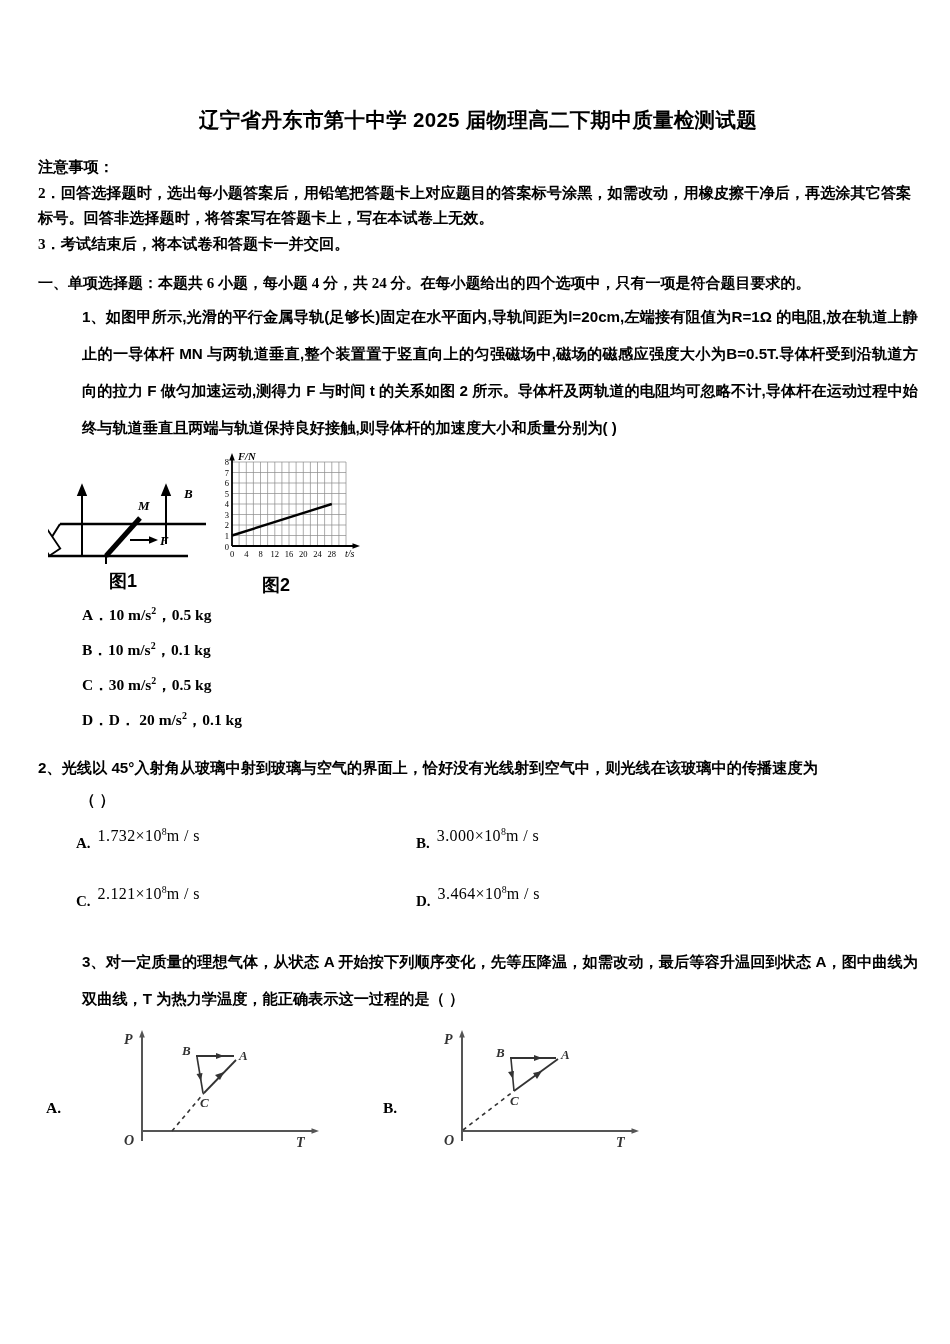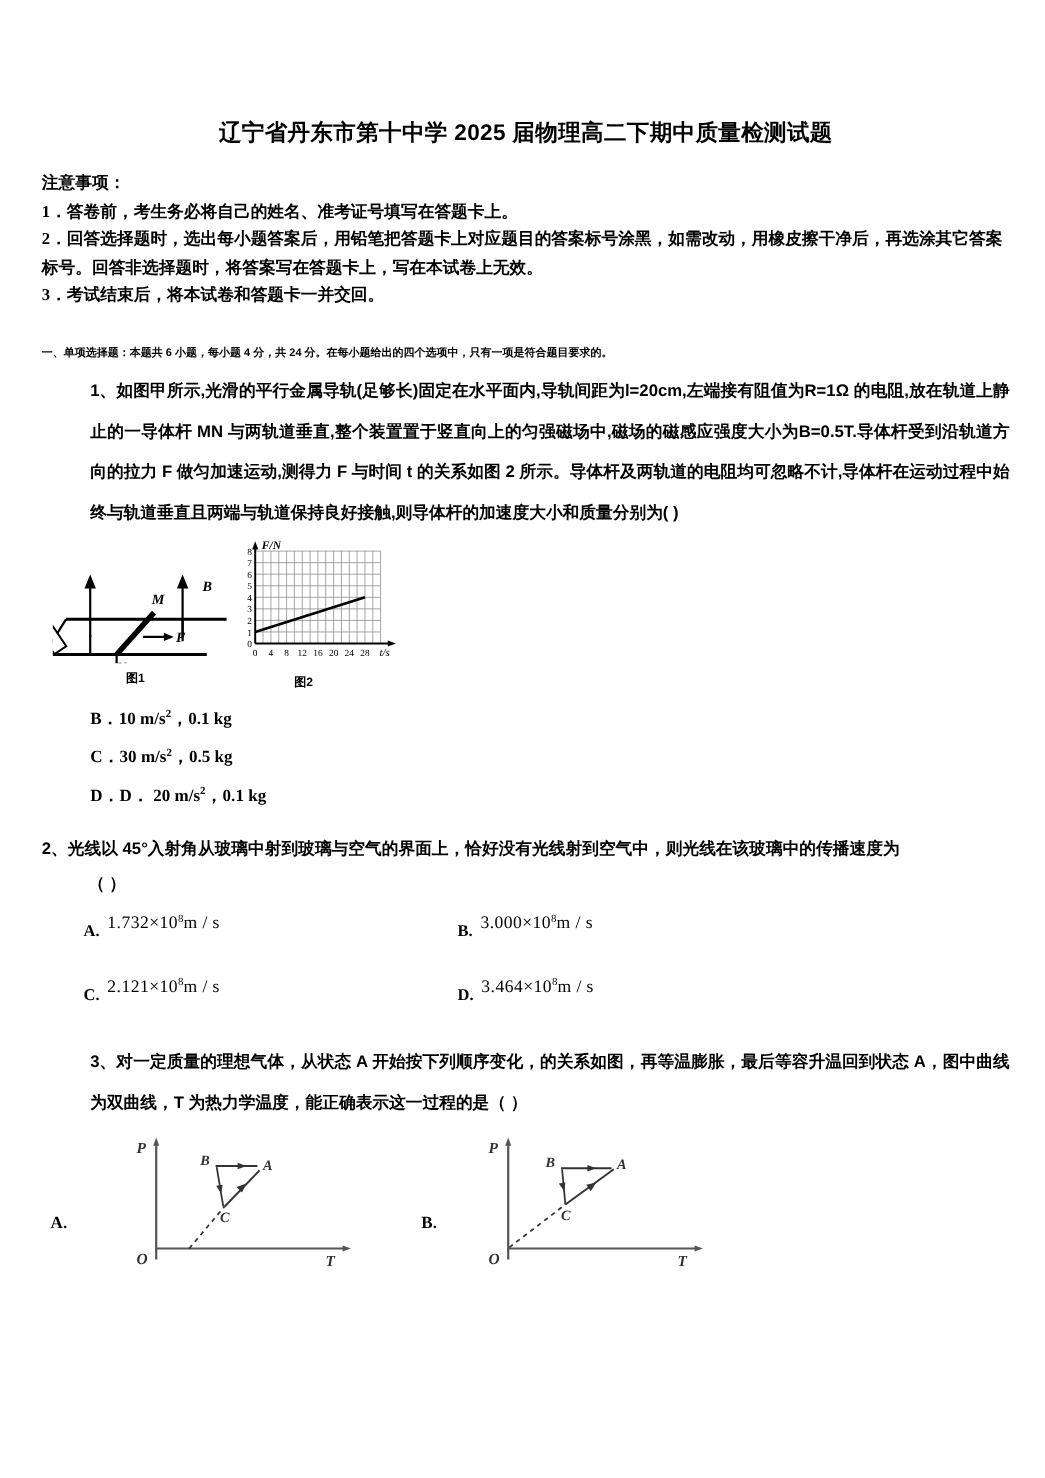--- a/index.html
+++ b/index.html
@@ -51,23 +51,23 @@
   }
   .notice .nline {
     display: block;
     white-space: normal;
     font-family: Liberation Serif, serif;
   }
   .notice .nhead { margin-bottom: 0px; }
 
   
   .section-head {
-    margin-top: 27px;
-    font-family: Liberation Sans, sans-serif;
-    font-size: 10px;
+    margin-top: 14px;
+    font-family: Liberation Serif, serif;
+    font-size: 15px;
     font-weight: bold;
     line-height: 26px;
   }
 
   
   .qtext {
     font-family: "Liberation Sans", "DejaVu Sans", sans-serif;
     font-size: 15.2px;
     font-weight: bold;
     line-height: 31px;
@@ -93,21 +93,21 @@
 
   
   .fig-row {
     position: relative;
     height: 135px;
     margin-top: 6px;
   }
   .fig-box { position: absolute; }
   .fig-cap {
     font-family: "Liberation Sans", "DejaVu Sans", sans-serif;
-    font-size: 11px;
+    font-size: 18px;
     font-weight: bold;
     text-align: center;
     margin-top: 1px;
   }
 
   
   .opts1 {
     margin-top: 10px;
     font-family: "Liberation Serif", "DejaVu Serif", serif;
     font-weight: bold;
@@ -162,21 +162,20 @@
 </head>
 <body>
 
 <div class="page">
  <div class="inner">
 
   <div class="doc-title">辽宁省丹东市第十中学 2025 届物理高二下期中质量检测试题</div>
 
   <div class="notice">
     <div class="nline nhead">注意事项：</div>
-    <div class="nline">1．答卷前，考生务必将自己的姓名、准考证号填写在答题卡上。</div>
     <div class="nline">2．回答选择题时，选出每小题答案后，用铅笔把答题卡上对应题目的答案标号涂黑，如需改动，用橡皮擦干净后，再选涂其它答案标号。回答非选择题时，将答案写在答题卡上，写在本试卷上无效。</div>
     <div class="nline">3．考试结束后，将本试卷和答题卡一并交回。</div>
   </div>
 
   <div class="section-head">一、单项选择题：本题共 6 小题，每小题 4 分，共 24 分。在每小题给出的四个选项中，只有一项是符合题目要求的。</div>
 
   <div class="qtext loose">
     <span>1、</span><span>如图甲所示,光滑的平行金属导轨(足够长)固定在水平面内,导轨间距为l=20cm,左端接有阻值为R=1Ω 的电阻,放在轨道上静止的一导体杆 MN 与两轨道垂直,整个装置置于竖直向上的匀强磁场中,磁场的磁感应强度大小为B=0.5T.导体杆受到沿轨道方向的拉力 F 做匀加速运动,测得力 F 与时间 t 的关系如图 2 所示。导体杆及两轨道的电阻均可忽略不计,导体杆在运动过程中始终与轨道垂直且两端与轨道保持良好接触,则导体杆的加速度大小和质量分别为(  )</span>
   </div>
 
@@ -285,20 +284,23 @@
 
         <text x="32" y="10" font-family="'Liberation Serif',serif" font-size="10.5" font-style="italic" font-weight="bold" fill="#000">F/N</text>
         <text x="139" y="107" font-family="'Liberation Serif',serif" font-size="10" font-style="italic" fill="#000">t/s</text>
       </svg>
       <div class="fig-cap" style="width:140px;">图2</div>
     </div>
   </div>
 
   <div class="opts1">
     <div class="opt1">
+      <span class="lbl">A．</span><span>10 m/s</span><sup>2</sup><span>，0.5 kg</span>
+    </div>
+    <div class="opt1">
       <span class="lbl">B．</span><span>10 m/s</span><sup>2</sup><span>，0.1 kg</span>
     </div>
     <div class="opt1">
       <span class="lbl">C．</span><span>30 m/s</span><sup>2</sup><span>，0.5 kg</span>
     </div>
     <div class="opt1">
       <span class="lbl">D．</span><span>D．  20 m/s</span><sup>2</sup><span>，0.1 kg</span>
     </div>
   </div>
 
@@ -316,21 +318,21 @@
     </div>
     <div class="opt2" style="left:38px; top:58px;">
       <span class="lbl">C.</span><span class="val">2.121</span><span class="val">×10</span><sup>8</sup><span class="val">m / s</span>
     </div>
     <div class="opt2" style="left:378px; top:58px;">
       <span class="lbl">D.</span><span class="val">3.464</span><span class="val">×10</span><sup>8</sup><span class="val">m / s</span>
     </div>
   </div>
 
   <div class="qtext" style="line-height:37px; margin-top:6px;">
-    <span>3、</span><span>对一定质量的理想气体，从状态 A 开始按下列顺序变化，的关系如图，再等温膨胀，最后等容升温回到状态 A，图中曲线为双曲线，T 为热力学温度，能正确表示这一过程的是（ ）</span>
+    <span>3、</span><span>对一定质量的理想气体，从状态 A 开始按下列顺序变化，先等压降温，如需改动，最后等容升温回到状态 A，图中曲线为双曲线，T 为热力学温度，能正确表示这一过程的是（ ）</span>
   </div>
 
   <div class="opts3">
 
     <div class="opt3lbl" style="left:8px; top:72px;">A.</div>
     <div class="diag" style="left:62px; top:0;">
       <svg width="240" height="125" viewBox="0 0 240 125">
 
         <line x1="42" y1="114" x2="42" y2="8" stroke="#555" stroke-width="2"></line>
         <polygon points="42,3 39.2,10.5 44.8,10.5" fill="#555"></polygon>

